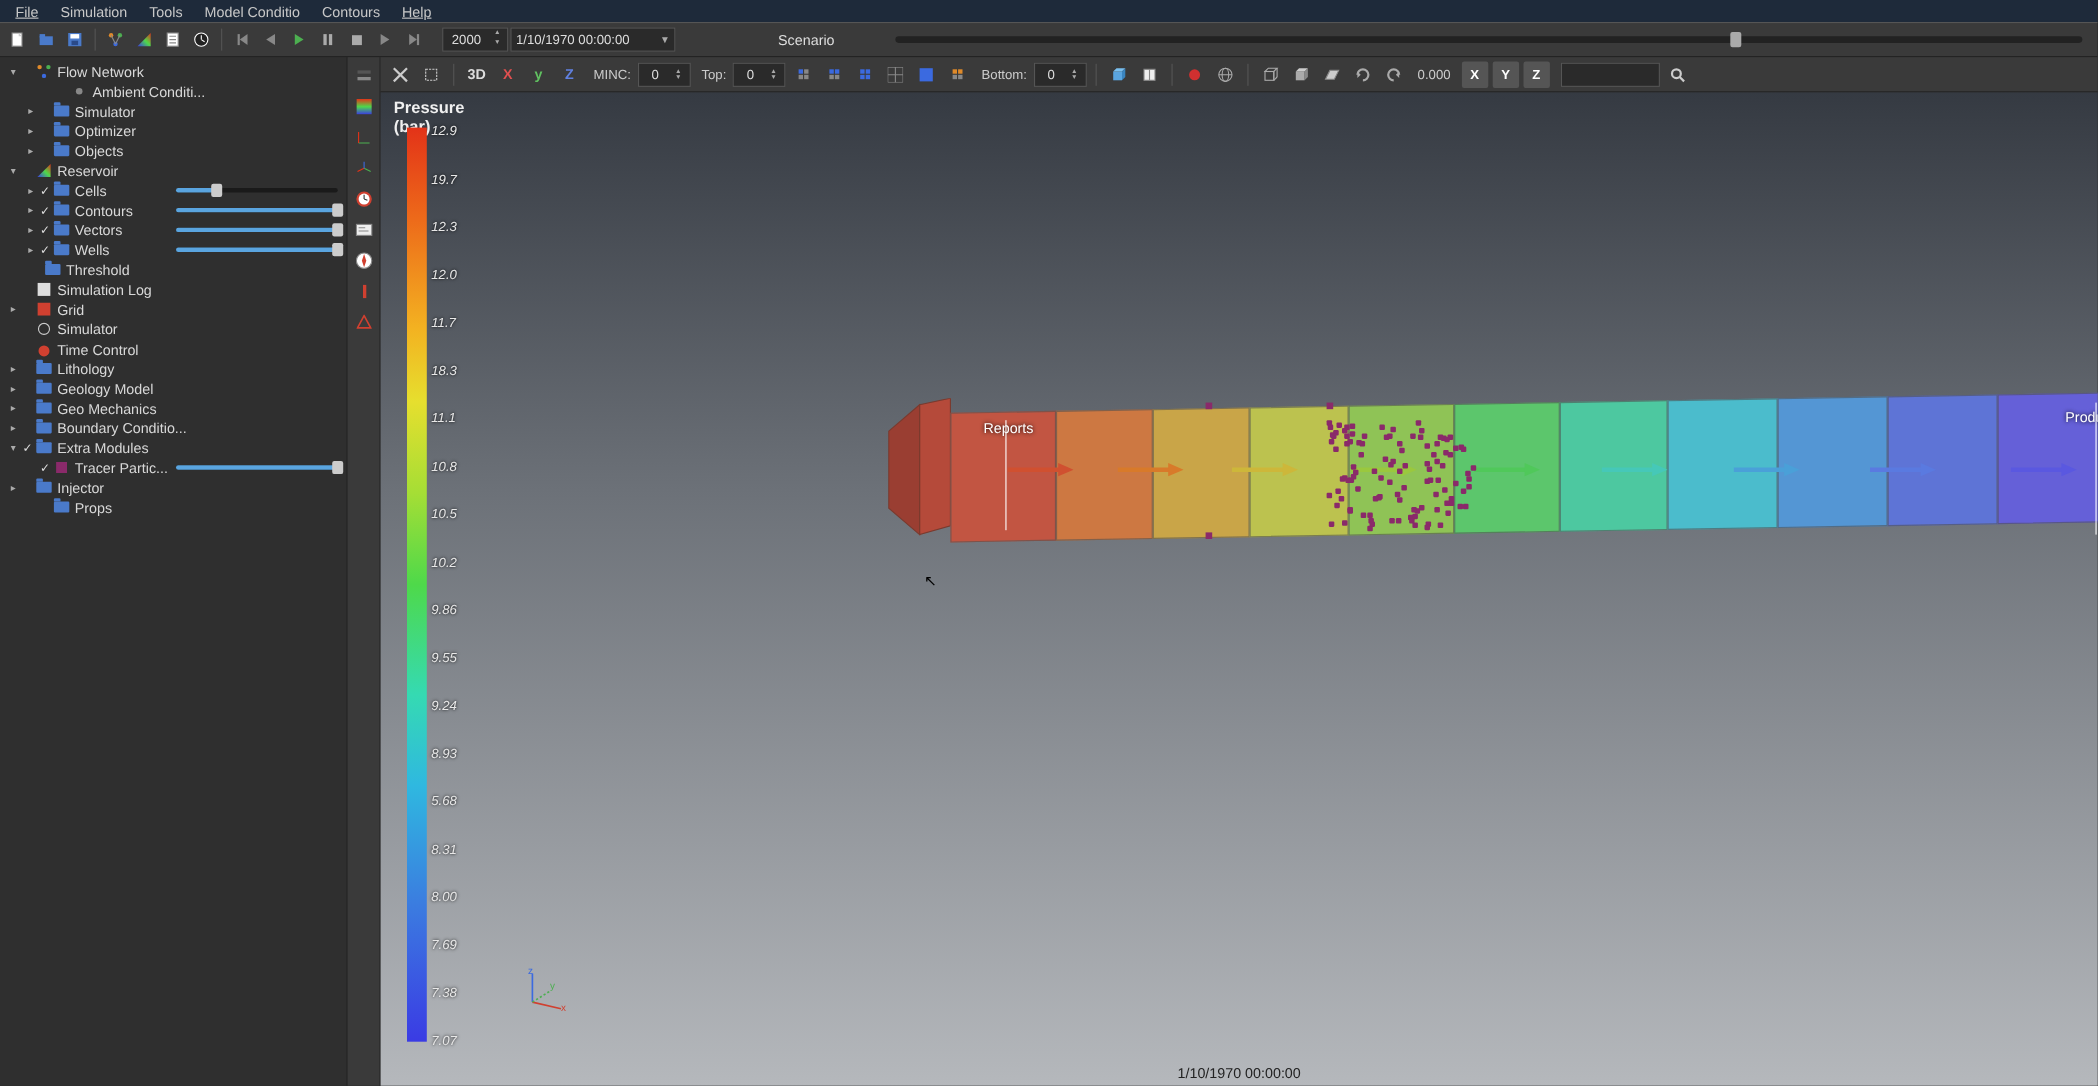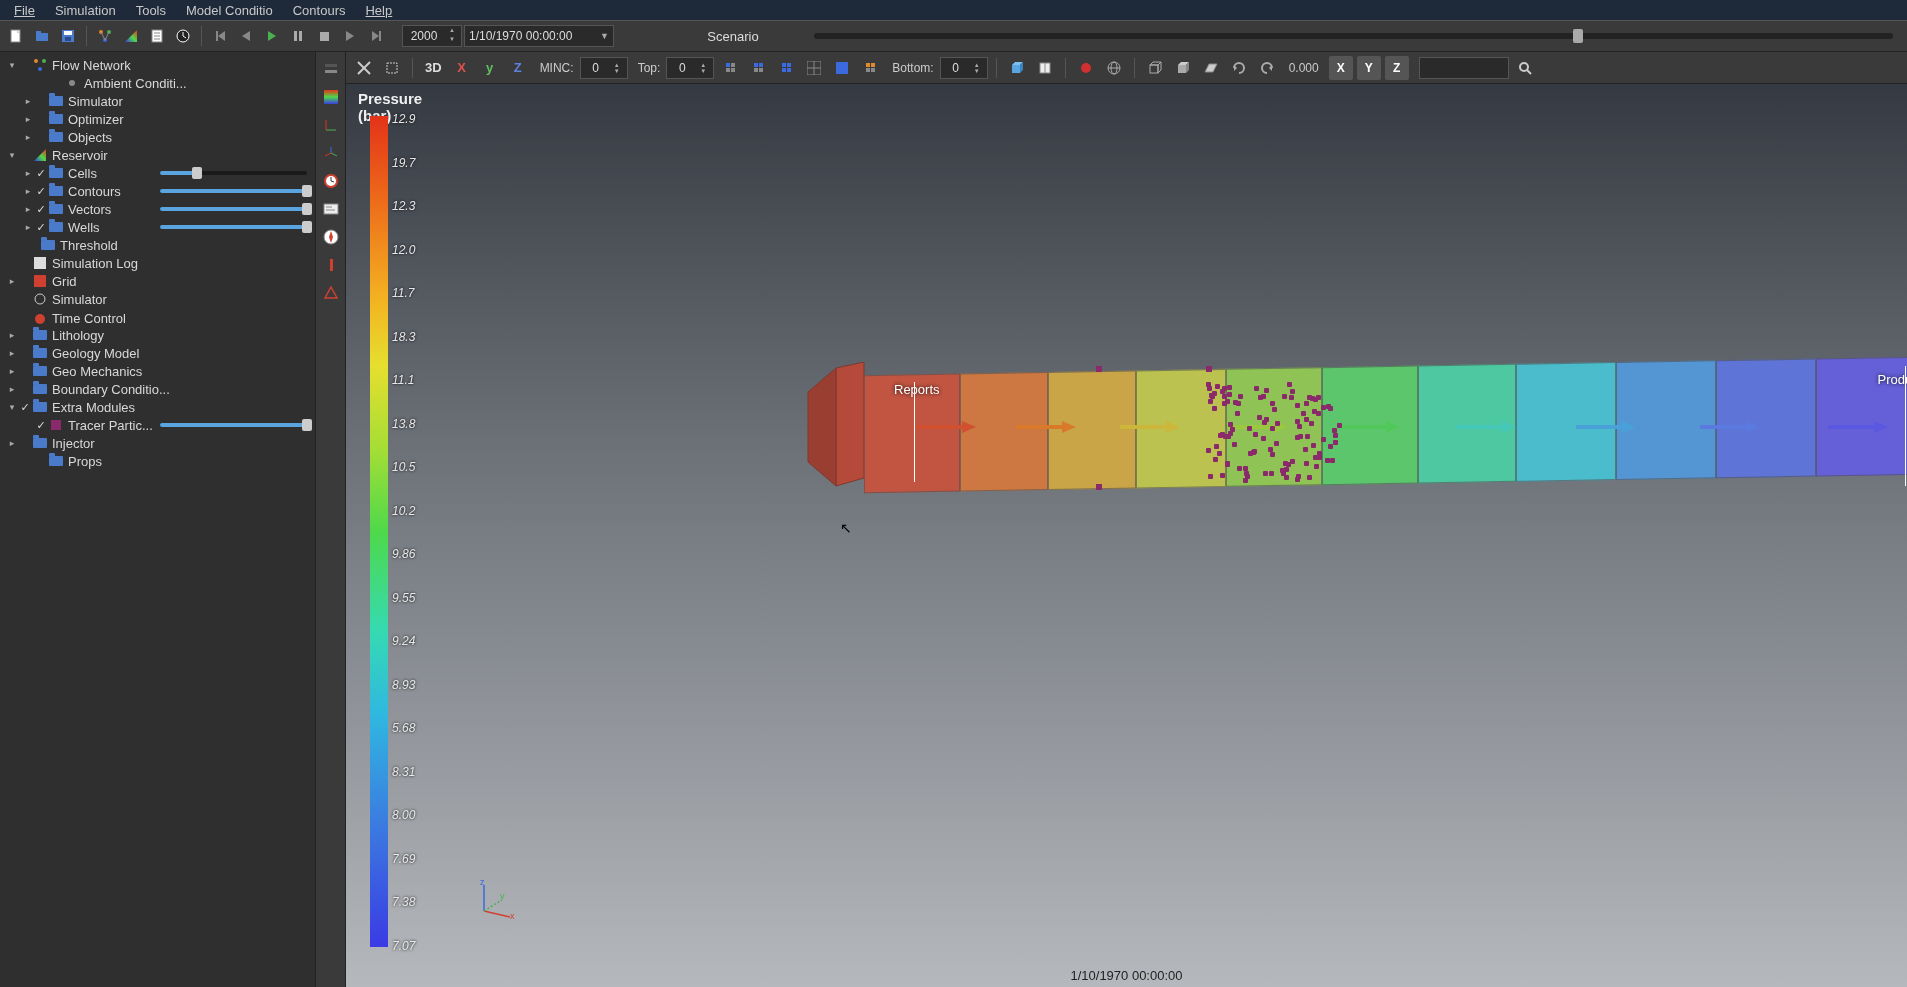--- a/index.html
+++ b/index.html
@@ -677,21 +677,21 @@
         <div class="legend-title">Pressure (bar)</div>
         <div class="legend-bar"></div>
         <div class="legend-labels" id="legend-labels">
             <span>12.9</span>
             <span>19.7</span>
             <span>12.3</span>
             <span>12.0</span>
             <span>11.7</span>
             <span>18.3</span>
             <span>11.1</span>
-            <span>13.8</span>
+            <span>10.8</span>
             <span>10.5</span>
             <span>10.2</span>
             <span>9.86</span>
             <span>9.55</span>
             <span>9.24</span>
             <span>8.93</span>
             <span>5.68</span>
             <span>8.31</span>
             <span>8.00</span>
             <span>7.69</span>

